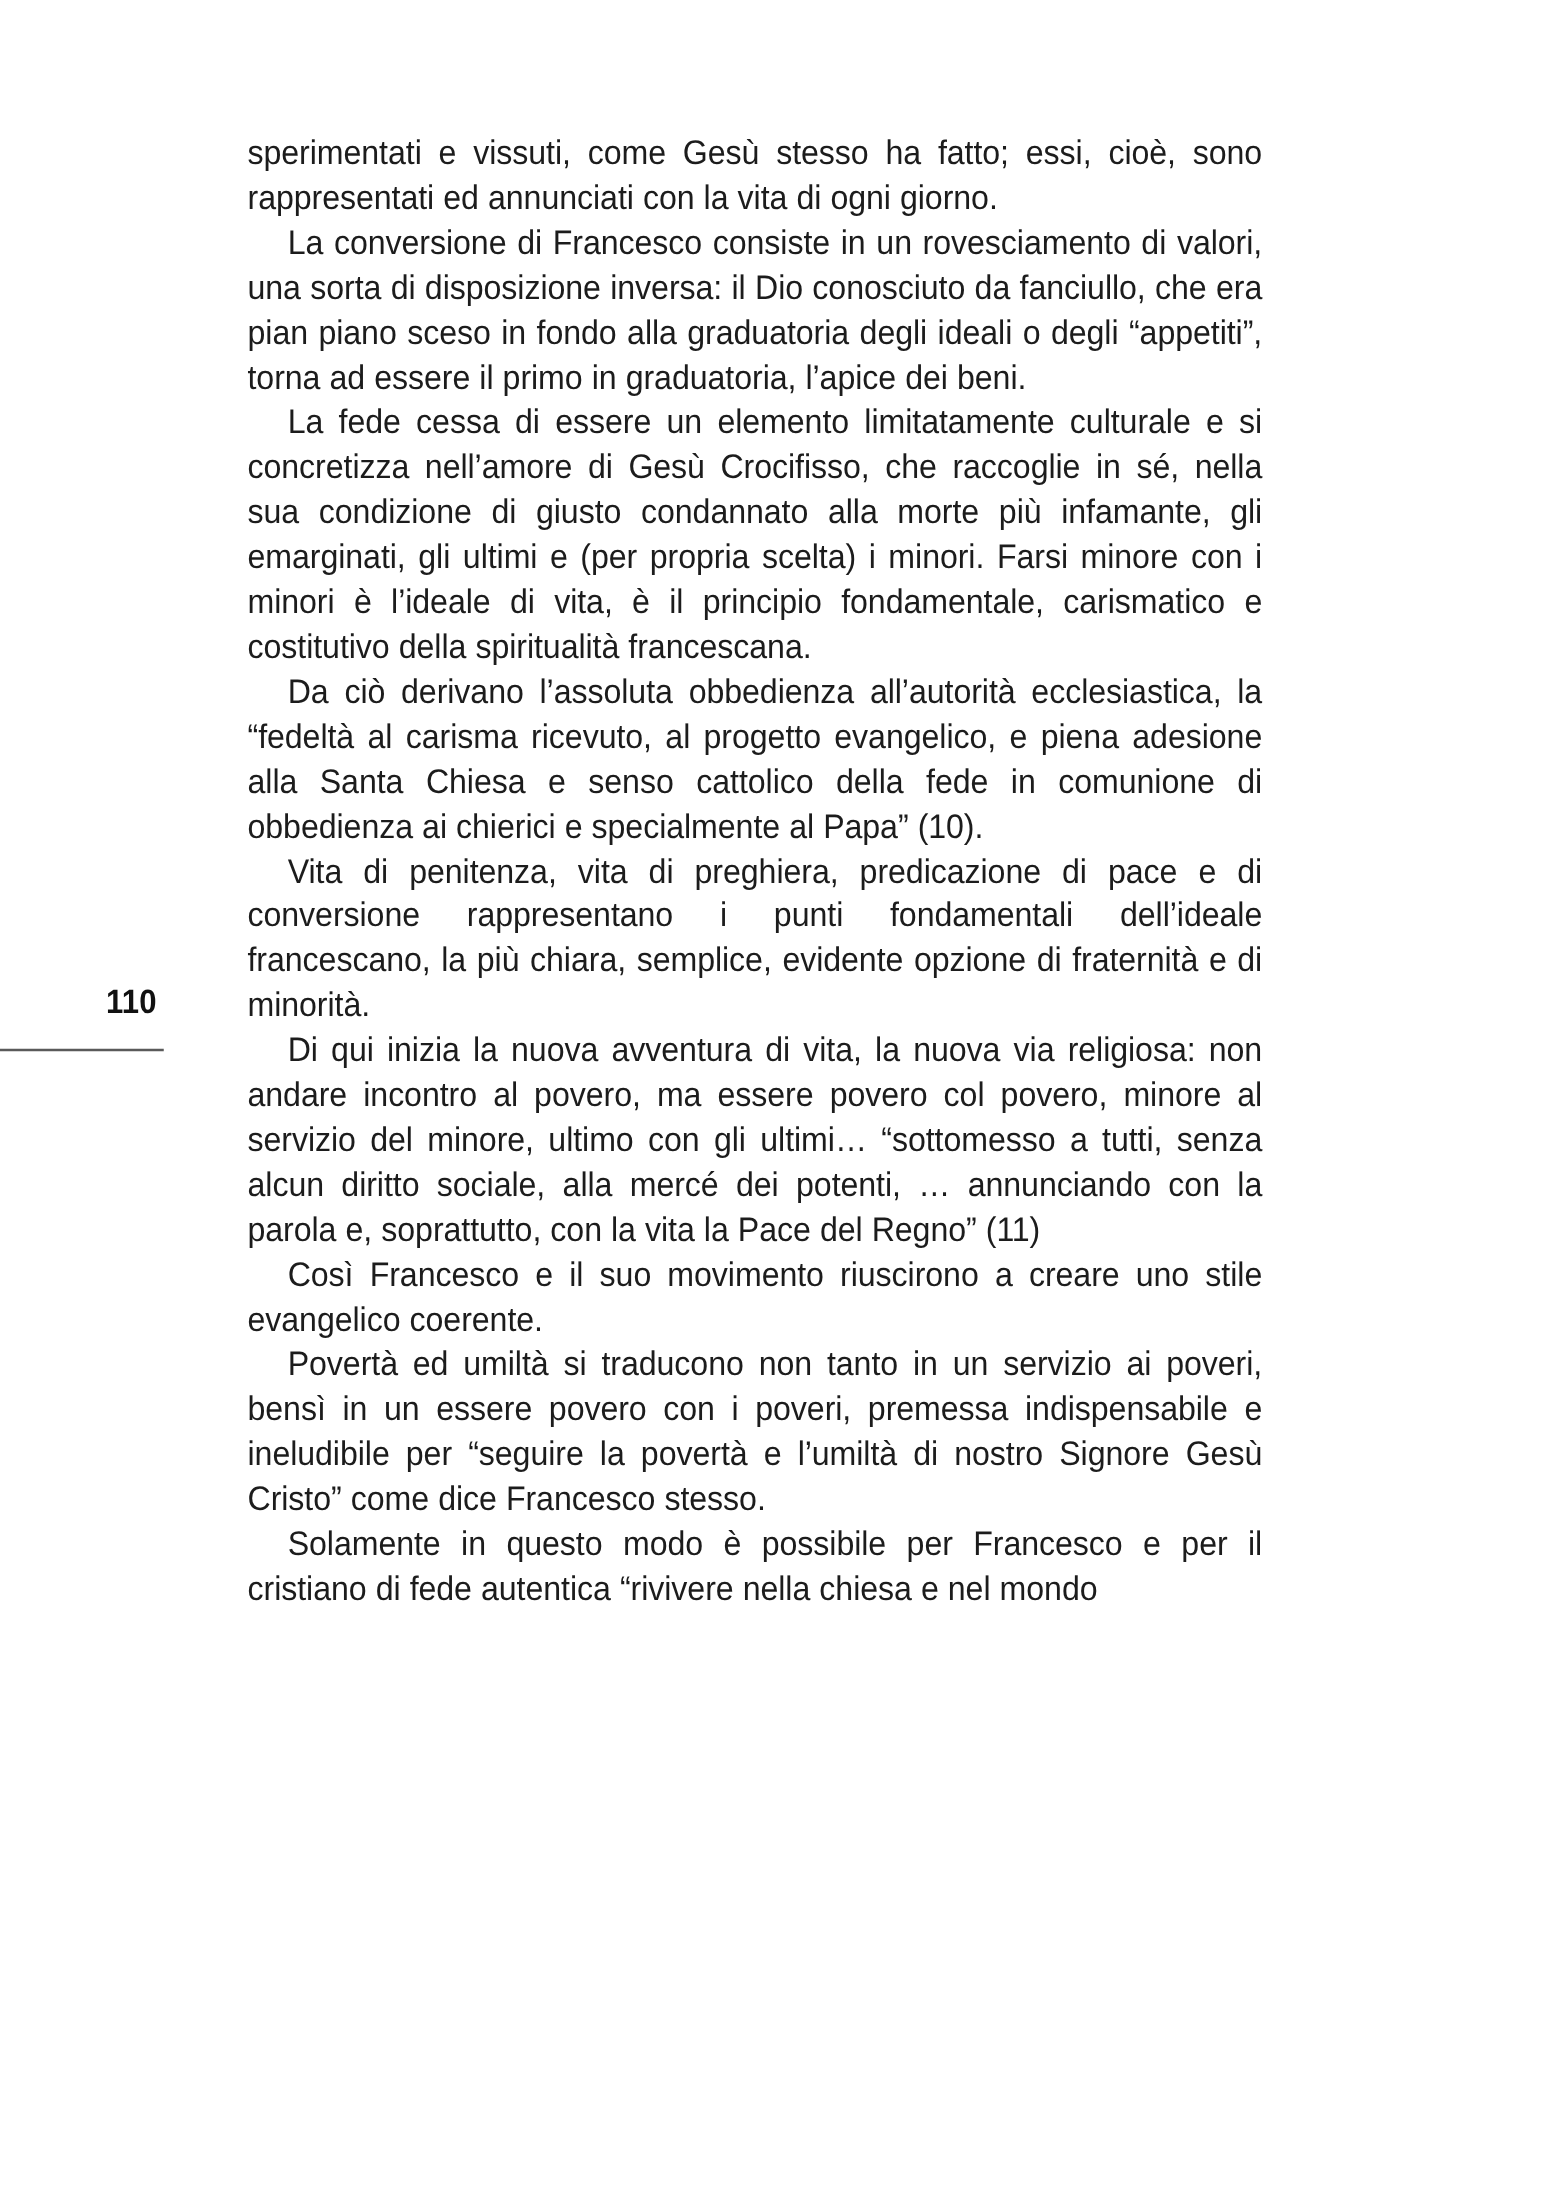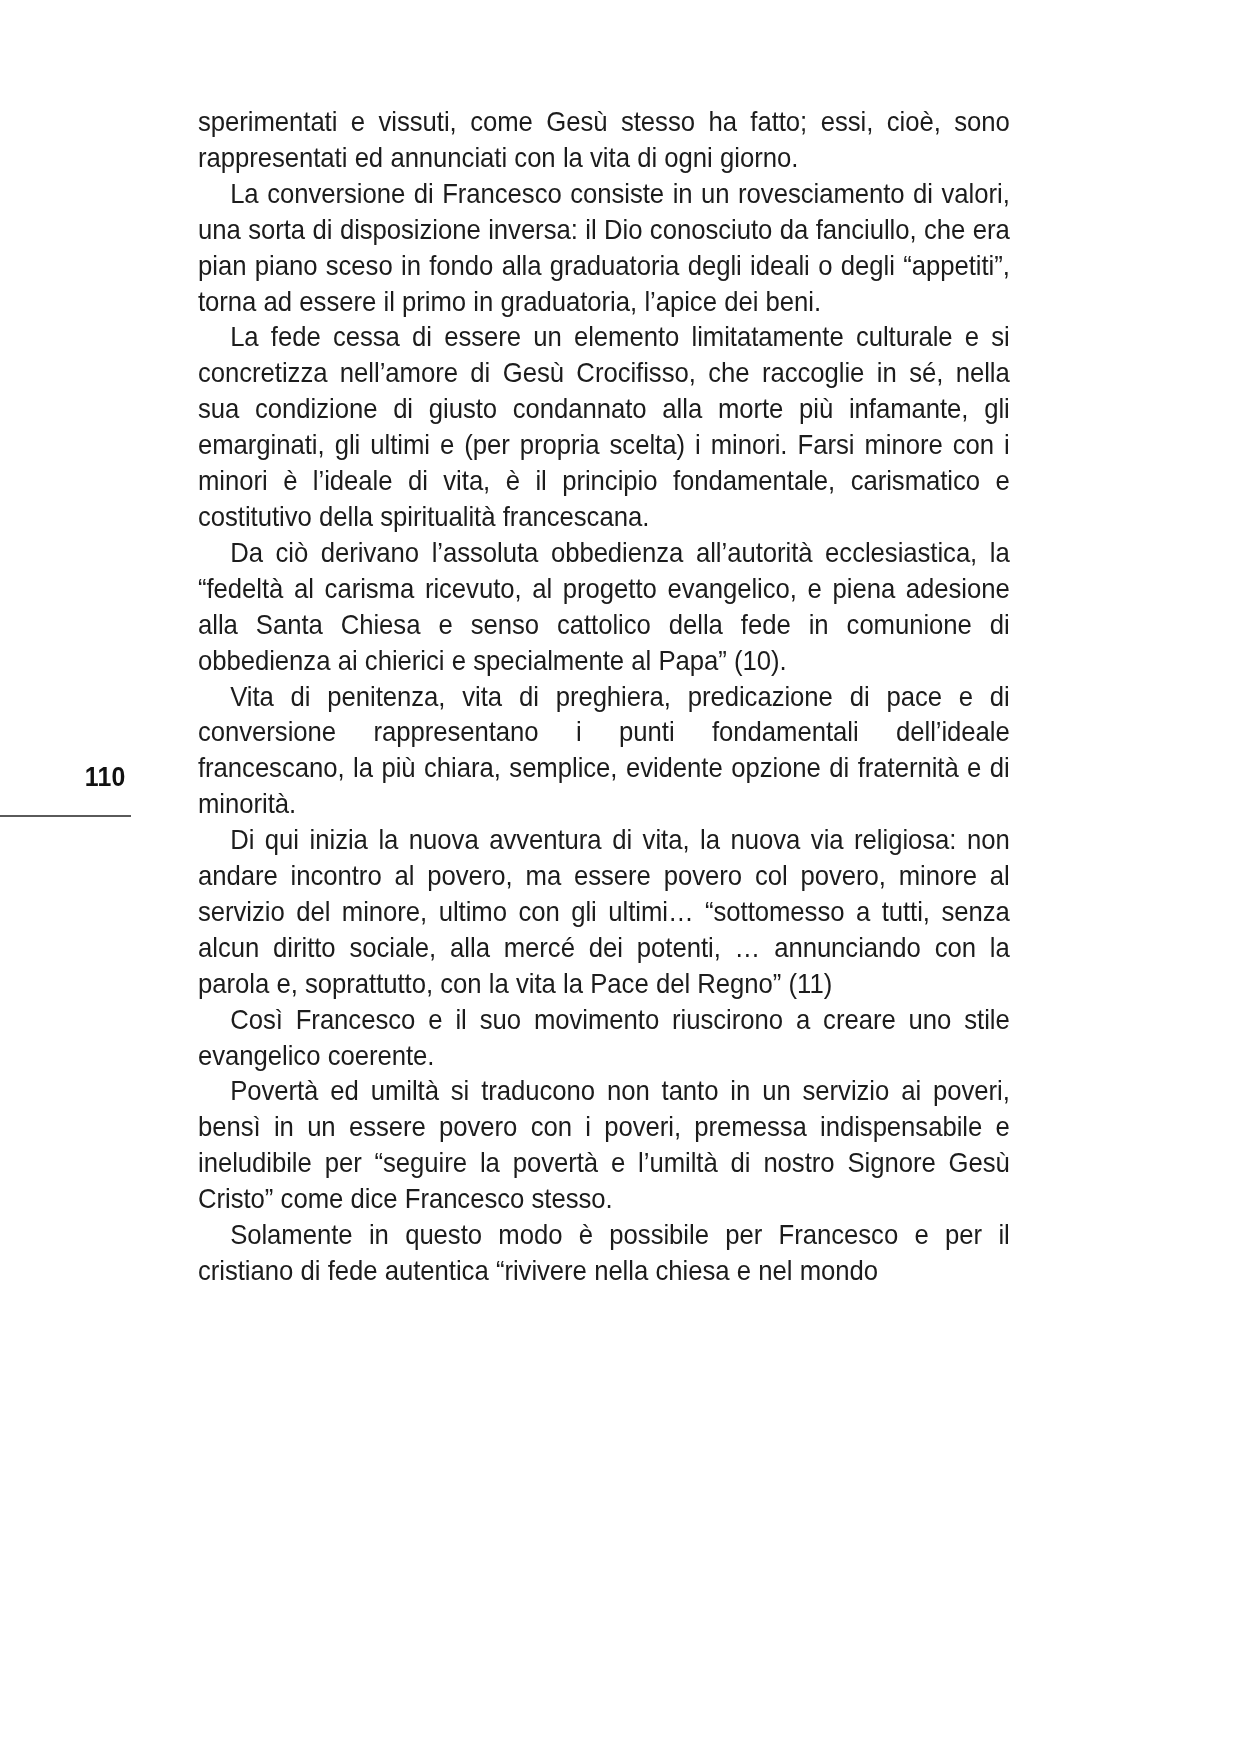--- a/index.html
+++ b/index.html
@@ -21,21 +21,21 @@
   #page-scan {
     position: absolute;
     inset: 0;
     background: #ffffff;
   }
 
   
   #folio-block {
     position: absolute;
     left: 0;
-    top: 760px;
+    top: 784px;
     width: 131px;
   }
   #folio-number {
     display: block;
     text-align: right;
     padding-right: 6px;
     font-size: 27px;
     font-weight: bold;
     line-height: 34px;
     letter-spacing: 0.2px;

